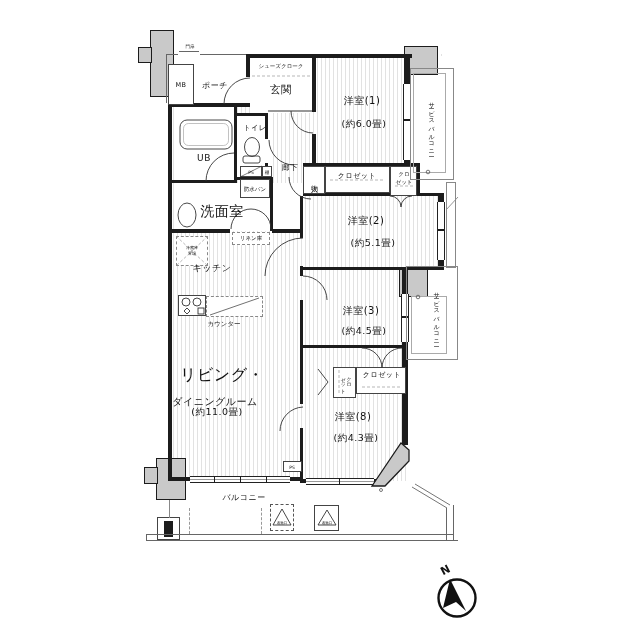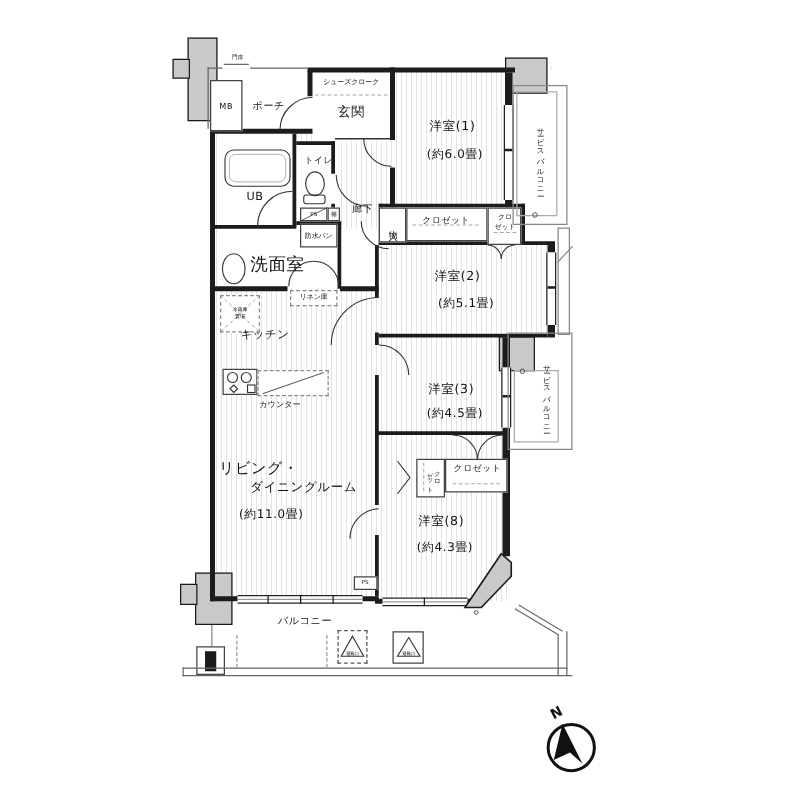--- a/index.html
+++ b/index.html
@@ -216,21 +216,21 @@
   <div class="lbl" style="left:366px;top:221px;font-size:10px;">洋室(2)</div>
   <div class="lbl" style="left:373px;top:243px;font-size:9.5px;">(約5.1畳)</div>
   <div class="lbl" style="left:361px;top:311px;font-size:10px;">洋室(3)</div>
   <div class="lbl" style="left:364px;top:331px;font-size:9.5px;">(約4.5畳)</div>
   <div class="vlbl" style="left:436px;top:316px;">サービスバルコニー</div>
   <div class="lbl" style="left:382px;top:375px;font-size:7px;">クロゼット</div>
   <div class="vlbl" style="left:349px;top:379px;font-size:5px;letter-spacing:0;">クロ</div>
   <div class="vlbl" style="left:343px;top:383px;font-size:5px;letter-spacing:0;">ゼット</div>
   <div class="lbl" style="left:353px;top:417px;font-size:10px;">洋室(8)</div>
   <div class="lbl" style="left:356px;top:438px;font-size:9.5px;">(約4.3畳)</div>
-  <div class="lbl" style="left:207px;top:375px;font-size:12px;">リビング・</div>
-  <div class="lbl" style="left:215px;top:390px;font-size:10px;margin-left:28px;">ダイニングルーム</div>
+  <div class="lbl" style="left:222px;top:375px;font-size:16px;">リビング・</div>
+  <div class="lbl" style="left:215px;top:402px;font-size:10px;">ダイニングルーム</div>
   <div class="lbl" style="left:217px;top:412px;font-size:9.5px;">(約11.0畳)</div>
   <div class="lbl" style="left:292px;top:467px;font-size:4.5px;letter-spacing:0;">PS</div>
   <div class="lbl" style="left:244px;top:497px;font-size:8px;text-align:right;">バルコニー</div>
   <div class="lbl" style="left:282px;top:523px;font-size:3.5px;letter-spacing:0;">避難口</div>
   <div class="lbl" style="left:327px;top:523px;font-size:3.5px;letter-spacing:0;">避難口</div>
 
 </div>
 
 </body></html>

